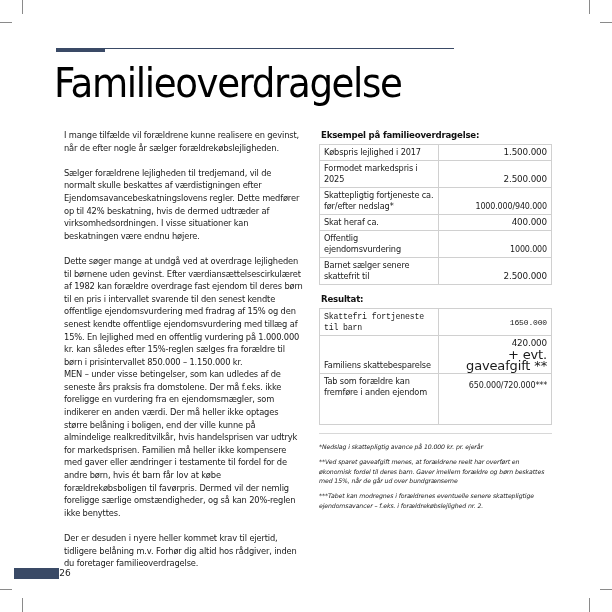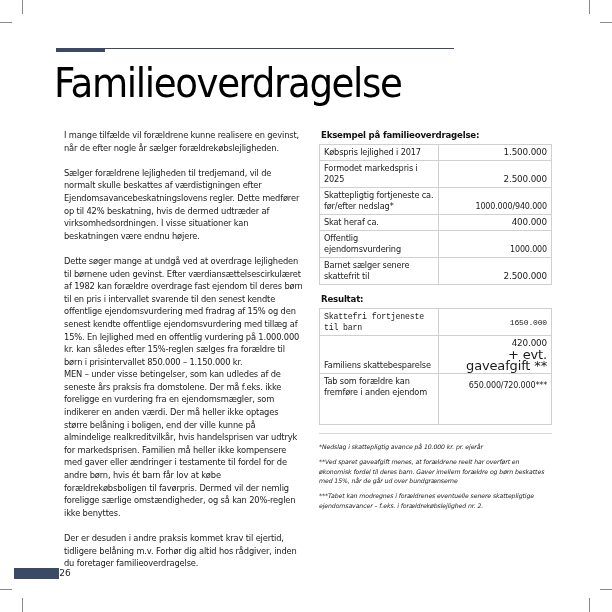--- a/index.html
+++ b/index.html
@@ -64,21 +64,21 @@
 
 <div class="rule-thin"></div>
 <div class="rule-thick"></div>
 
 <h1 class="title">Familieoverdragelse</h1>
 
 <div class="col-left">
   <p>I mange tilfælde vil forældrene kunne realisere en gevinst, når de efter nogle år sælger forældrekøbslejligheden.</p>
   <p>Sælger forældrene lejligheden til tredjemand, vil de normalt skulle beskattes af værdistigningen efter Ejendomsavancebeskatningslovens regler. Dette medfører op til 42% beskatning, hvis de dermed udtræder af virksomhedsordningen. I visse situationer kan beskatningen være endnu højere.</p>
   <p style="margin-bottom:0;"><span>Dette søger mange at undgå ved at overdrage lejligheden til børnene uden gevinst. Efter værdiansættelsescirkulæret af 1982 kan forældre overdrage fast ejendom til deres børn til en pris i intervallet svarende til den senest kendte offentlige ejendomsvurdering med fradrag af 15% og den senest kendte offentlige ejendomsvurdering med tillæg af 15%. En lejlighed med en offentlig vurdering på 1.000.000 kr. kan således efter 15%-reglen sælges fra forældre til børn i prisintervallet 850.000 – 1.150.000 kr.</span><br><b>MEN</b><span> – under visse betingelser, som kan udledes af de seneste års praksis fra domstolene. Der må f.eks. ikke foreligge en vurdering fra en ejendomsmægler, som indikerer en anden værdi. Der må heller ikke optages større belåning i boligen, end der ville kunne på almindelige realkreditvilkår, hvis handelsprisen var udtryk for markedsprisen. Familien må heller ikke kompensere med gaver eller ændringer i testamente til fordel for de andre børn, hvis ét barn får lov at købe forældrekøbsboligen til favørpris. Dermed vil der nemlig foreligge særlige omstændigheder, og så kan 20%-reglen ikke benyttes.</span></p>
-  <p style="margin-top:12.6px;">Der er desuden i andre praksis kommet krav til ejertid, tidligere belåning m.v. Forhør dig altid hos rådgiver, inden du foretager familieoverdragelse.</p>
+  <p style="margin-top:12.6px;">Der er desuden i nyere heller kommet krav til ejertid, tidligere belåning m.v. Forhør dig altid hos rådgiver, inden du foretager familieoverdragelse.</p>
 </div>
 
 <div class="col-right">
   <div class="section-heading">Eksempel på familieoverdragelse:</div>
   <table class="example">
     <tbody>
         <tr>
       <td class="label">Købspris lejlighed i 2017</td>
       <td class="value">1.500.000</td>
     </tr>

